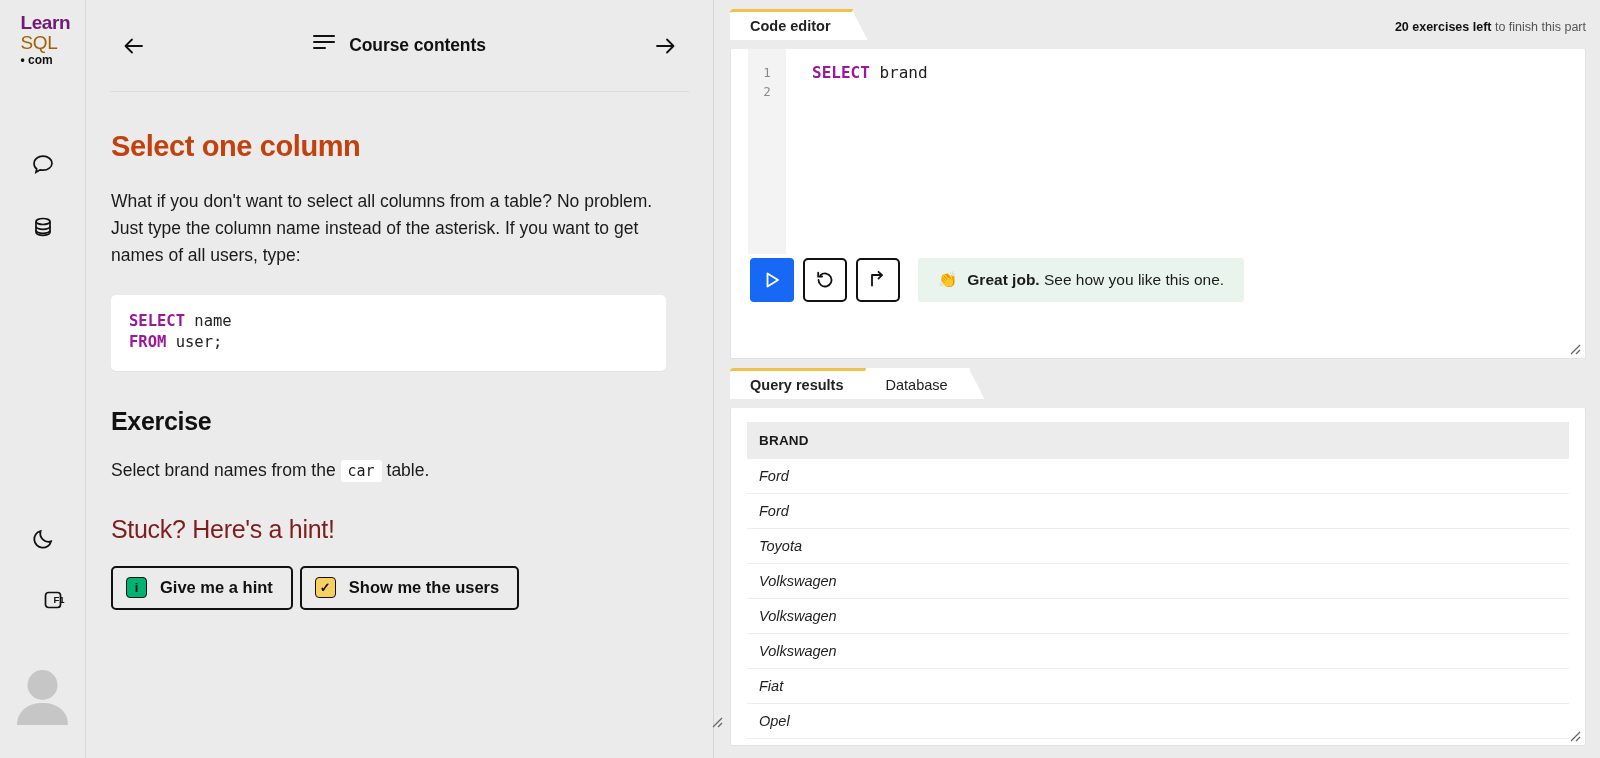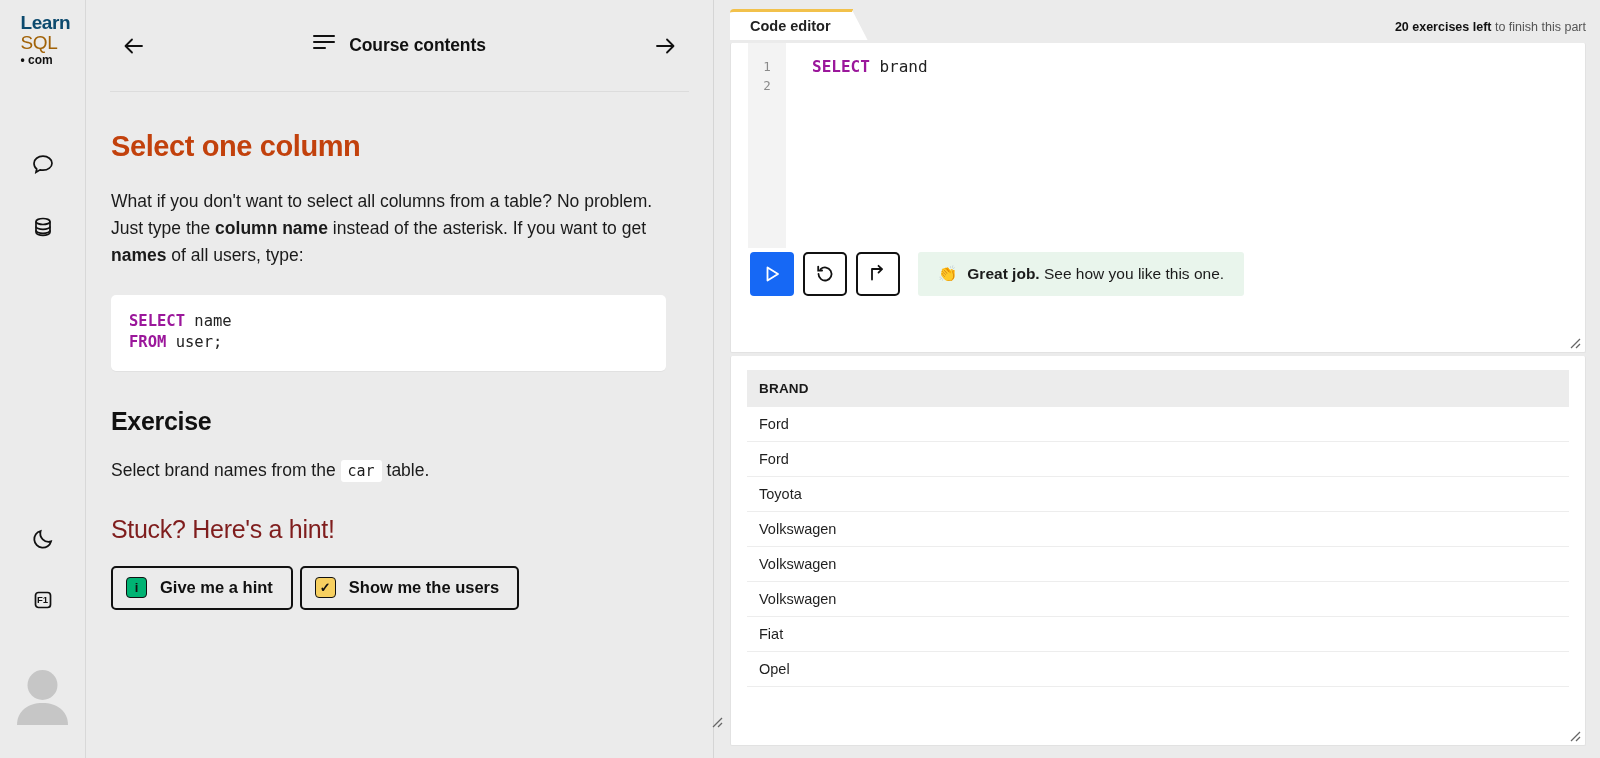--- a/index.html
+++ b/index.html
@@ -14,33 +14,33 @@
 
   
   .rail {
     width: 86px; height: 758px;
     background: #ebebeb;
     border-right: 1px solid #d8d8d8;
     display: flex; flex-direction: column; align-items: center;
     flex: 0 0 86px;
   }
   .logo { margin-top: 13px; line-height: 1.04; text-align: left; width: 70px; padding-left: 13px; }
-  .logo .l1 { font-size: 19px; font-weight: 700; letter-spacing: -0.4px; color: #0c4a6e; display:block;}
+  .logo .l1 { font-size: 19px; font-weight: 700; letter-spacing: -0.4px; color: #701a75; display:block;}
   .logo .l2 { font-size: 19px; font-weight: 400; letter-spacing: -0.4px; color: #a16207; display:block;}
   .logo .l3 { font-size: 12px; font-weight: 600; color: #111; display:block; margin-top: 1px;}
 
   .rail-icon {
     width: 44px; height: 44px;
     display: flex; align-items: center; justify-content: center;
     cursor: pointer;
   }
   .ri-chat { margin-top: 77px; }
   .ri-db { margin-top: 18px; }
   .ri-moon { margin-top: 268px; }
-  .ri-f1 { margin-top: 17px; }
+  .ri-f1 { margin-top: 17px; justify-content: flex-end; }
   .avatar { margin-top: 41px; width: 55px; height: 62px; overflow: hidden; }
 
   
   .content {
     position: relative;
     width: 628px; flex: 0 0 628px;
     height: 758px;
     background: #ebebeb;
     border-right: 1px solid #d5d5d5;
     padding: 0 24px 0 24px;
@@ -64,21 +64,21 @@
 
   .lesson { padding: 0 1px; }
   h1.lesson-title {
     font-size: 29px; font-weight: 700; letter-spacing: -0.4px;
     margin-top: 38px; color: #c2410c;
   }
   p.lesson-body {
     font-size: 17.5px; line-height: 1.55; margin-top: 25px; color: #1b1b1b;
     max-width: 560px;
   }
-  p.lesson-body b { font-weight: 700; }
+  p.lesson-body b { font-weight: 400; }
   .codeblock {
     margin-top: 26px;
     background: #fff;
     border-radius: 5px;
     padding: 16px 18px 18px 18px;
     width: 555px;
     font-family: "DejaVu Sans Mono", monospace;
     font-size: 15.5px; line-height: 1.33;
     box-shadow: 0 1px 0 rgba(0,0,0,0.04);
   }
@@ -107,21 +107,21 @@
   .badge-green { background: #00b373; }
   .badge-yellow { background: #f7d060; }
 
   .resize-grip { position: absolute; width: 14px; height: 14px; cursor: nwse-resize; }
   .resize-grip svg { display:block; }
 
   
   .right {
     flex: 1; height: 758px; background: #ebebeb;
     padding: 10px 14px 12px 16px;
-    display: flex; flex-direction: column; gap: 4px;
+    display: flex; flex-direction: column; gap: 10px;
   }
   .panel-head { height: 30px; display: flex; align-items: flex-end; position: relative; }
   .tabstrip { display: flex; align-items: flex-end; }
   .tab {
     position: relative; background: #fff; padding: 7px 22px 8px 20px;
     font-size: 14.5px; color: #222; cursor: pointer; height: 31px;
     border-top: 3px solid transparent;
     display:flex; align-items:center;
     border-top-left-radius: 4px;
   }
@@ -174,21 +174,21 @@
     background: #fff; border-radius: 2px; position: relative;
     flex: 1; border: 1px solid #e2e2e2; border-top: none; margin-top: -1px;
     padding: 14px 16px 0 16px; overflow: hidden;
   }
   table.results { width: 100%; border-collapse: collapse; font-size: 14.5px; }
   table.results th {
     background: #ececec; text-align: left; padding: 11px 12px;
     font-size: 13.5px; font-weight: 700; letter-spacing: 0.2px; color: #1a1a1a;
   }
   table.results td {
-    padding: 9px 12px; border-bottom: 1px solid #ededed; color: #1f1f1f; font-size: 14.5px;
+    padding: 9px 12px; border-bottom: 1px solid #ededed; color: #1f1f1f; font-size: 14.5px; font-style: italic;
   }
 </style>
 </head>
 <body>
 
 <div class="app">
 
   <div class="rail">
     <div class="logo">
       <span class="l1">Learn</span>
@@ -344,20 +344,30 @@
       </div>
 
       <div class="resize-grip" style="right:4px; bottom:3px;">
         <svg width="14" height="14" viewBox="0 0 14 14" stroke="#666" stroke-width="1.3">
           <path d="M13 4 4 13"></path>
             <path d="M13 9 9 13"></path>
         </svg>
       </div>
     </div>
 
+    <div class="panel-head">
+      <div class="tabstrip">
+        <div class="tab active">
+          <span>Query results</span>
+        </div>
+        <div class="tab inactive">
+          <span>Database</span>
+        </div>
+      </div>
+    </div>
 
     <div class="results-panel">
       <table class="results">
         <thead>
           <tr>
             <th>BRAND</th>
           </tr>
         </thead>
         <tbody>
           <tr>

